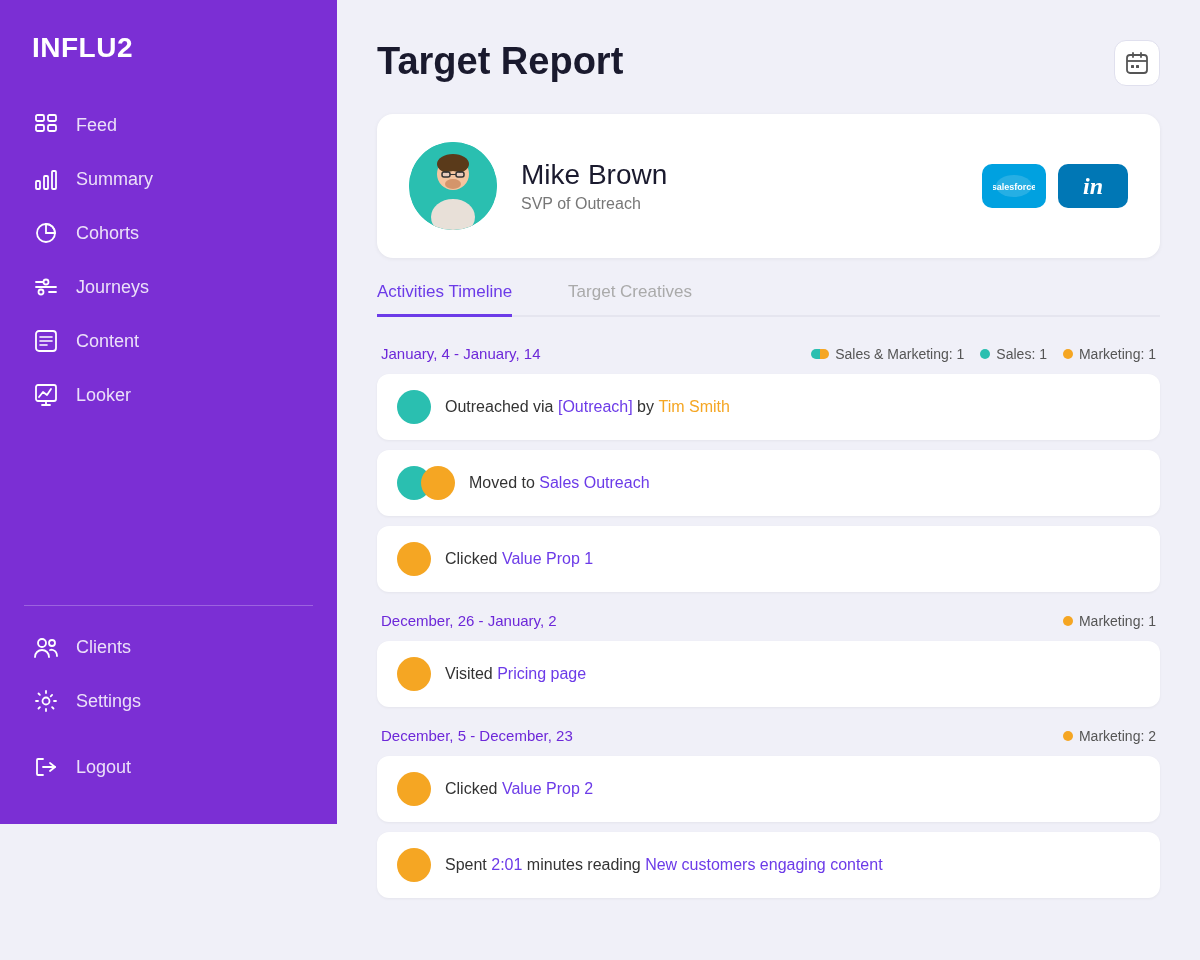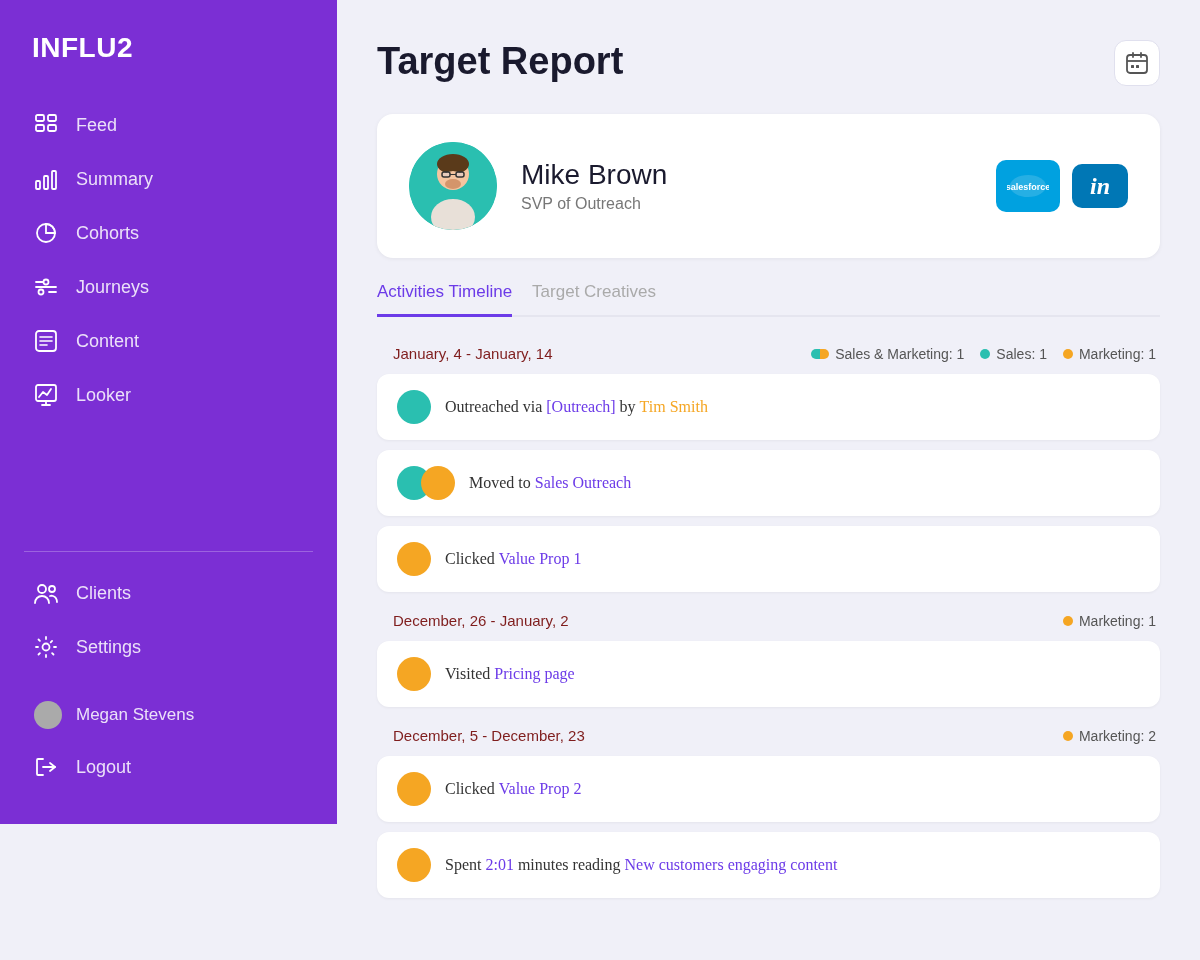--- a/index.html
+++ b/index.html
@@ -148,47 +148,47 @@
       font-size: 16px;
       color: #777;
     }
     .profile-logos {
       display: flex;
       gap: 12px;
       align-items: center;
     }
     .salesforce-logo {
       width: 64px;
-      height: 52px;
+      height: 44px;
       background: #00a1e0;
       border-radius: 10px;
       display: flex;
       align-items: center;
       justify-content: center;
       color: #fff;
       font-size: 11px;
       font-weight: 700;
     }
     .linkedin-logo {
-      width: 56px;
+      width: 70px;
       height: 44px;
       background: #0077b5;
       border-radius: 10px;
       display: flex;
       align-items: center;
       justify-content: center;
       color: #fff;
       font-size: 22px;
       font-weight: 900;
     }
 
     
     .tabs-container {
       display: flex;
-      gap: 20px;
+      gap: 56px;
       border-bottom: 2px solid #e5e5ef;
       margin-bottom: 28px;
       text-align: center;
     }
     .tab {
       padding-bottom: 12px;
       font-size: 17px;
       font-weight: 500;
       cursor: pointer;
       color: #aaa;
@@ -201,23 +201,22 @@
     }
     .timeline-period {
       display: flex;
       align-items: center;
       justify-content: space-between;
       margin-bottom: 12px;
       padding: 0 4px;
     }
     .period-label {
       font-size: 15px;
-      color: #7f1d1d;
+      color: #6d28d9;
       font-weight: 500;
-      margin-left: 12px;
     }
     .period-badges {
       display: flex;
       align-items: center;
       gap: 16px;
     }
     .badge {
       display: flex;
       align-items: center;
       gap: 6px;
@@ -259,21 +258,20 @@
     .event-dot-pair {
       display: flex;
       align-items: center;
       flex-shrink: 0;
     }
     .event-dot-pair .event-dot:last-child { margin-left: -10px; }
 
     .event-text {
       font-size: 16px;
       color: #333;
-      font-family: Liberation Serif, serif;
     }
     .event-link {
       color: #6c3be8;
       font-weight: 500;
     }
     .event-link.tim { color: #f5a623; }
 
     .timeline-group { margin-bottom: 20px; }
   </style>
 </head>
@@ -367,24 +365,20 @@
         <svg width="22" height="22" viewBox="0 0 22 22" fill="none">
           <circle cx="11" cy="11" r="3.5" stroke="white" stroke-width="1.8"></circle>
           <path d="M11 1v2M11 19v2M1 11h2M19 11h2M3.5 3.5l1.4 1.4M17.1 17.1l1.4 1.4M17.1 4.9l-1.4 1.4M4.9 17.1l-1.4 1.4" stroke="white" stroke-width="1.8" stroke-linecap="round"></path>
         </svg>
       </span>
       <span>Settings</span>
     </div>
   </div>
 
   <div style="padding: 16px 16px 0 16px; margin-top: auto;">
-    <div class="sidebar-user">
-      <div class="user-avatar-circle"></div>
-      <span>Megan Stevens</span>
-    </div>
     <div class="sidebar-item">
       <span class="sidebar-icon">
         <svg width="22" height="22" viewBox="0 0 22 22" fill="none">
           <path d="M8 3H3a1 1 0 0 0-1 1v14a1 1 0 0 0 1 1h5" stroke="white" stroke-width="1.8" stroke-linecap="round"></path>
           <polyline points="15,7 20,11 15,15" stroke="white" stroke-width="1.8" stroke-linecap="round" stroke-linejoin="round" fill="none"></polyline>
           <line x1="20" y1="11" x2="8" y2="11" stroke="white" stroke-width="1.8" stroke-linecap="round"></line>
         </svg>
       </span>
       <span>Logout</span>
     </div>

